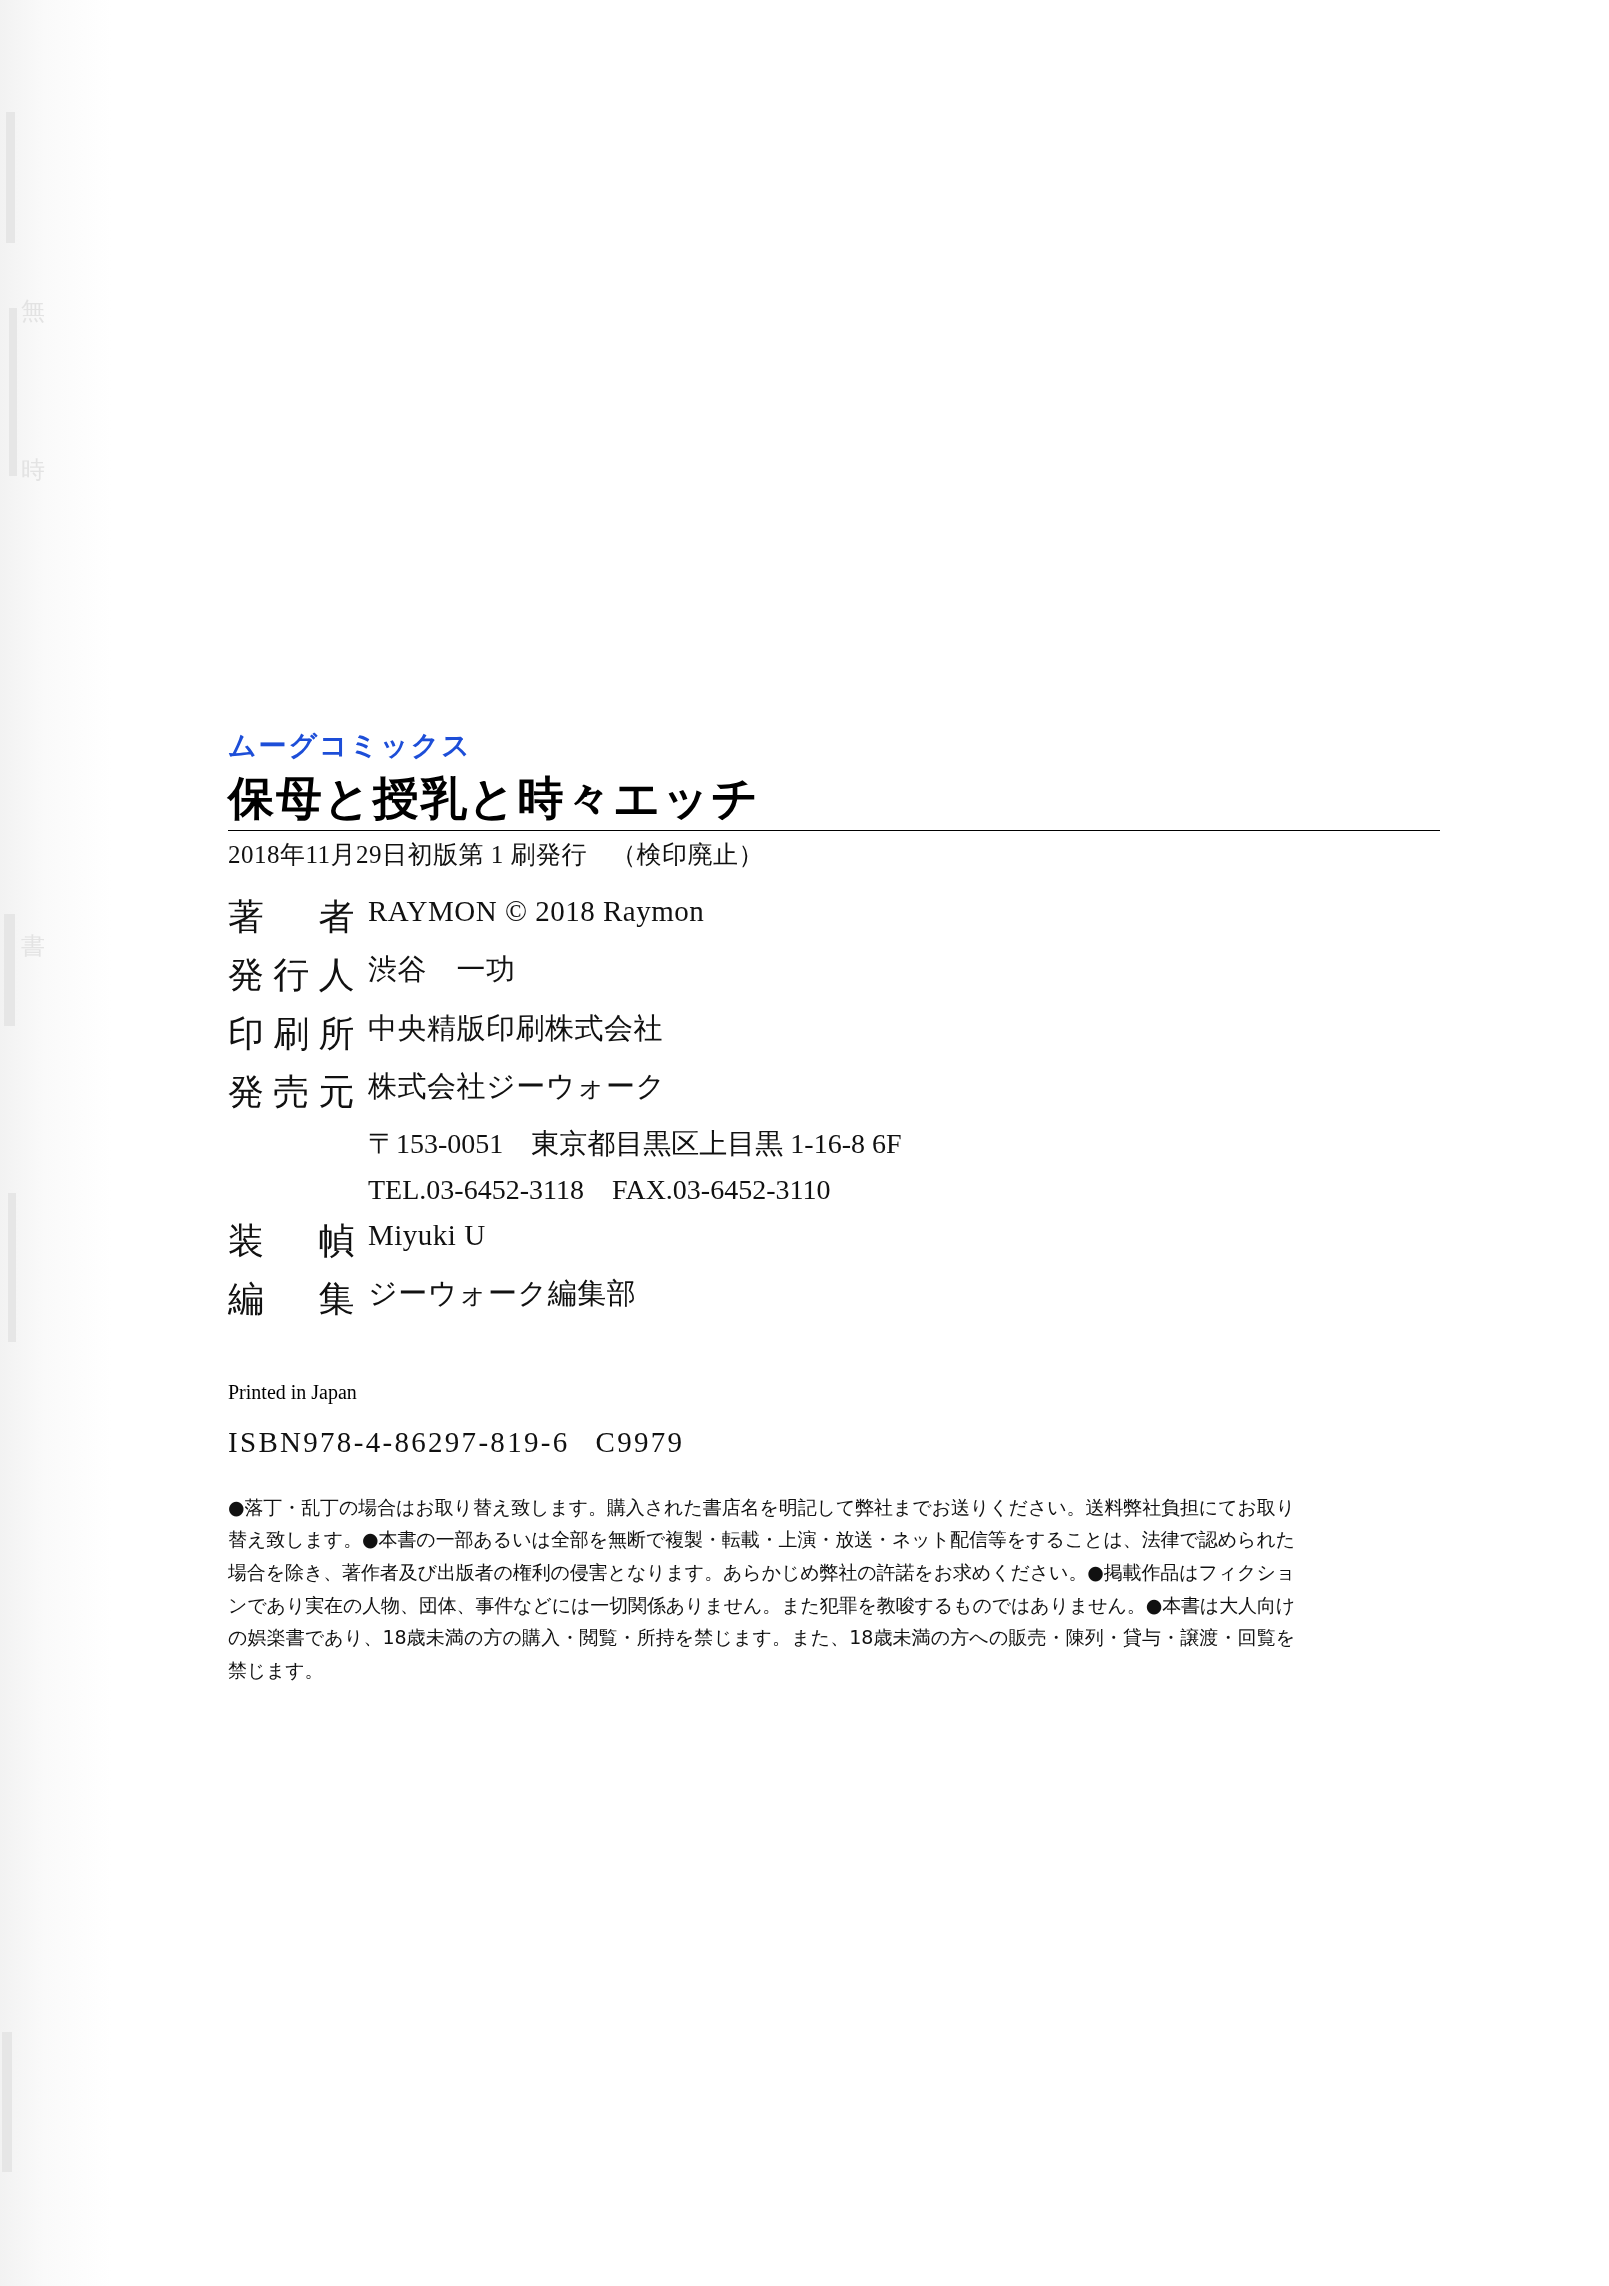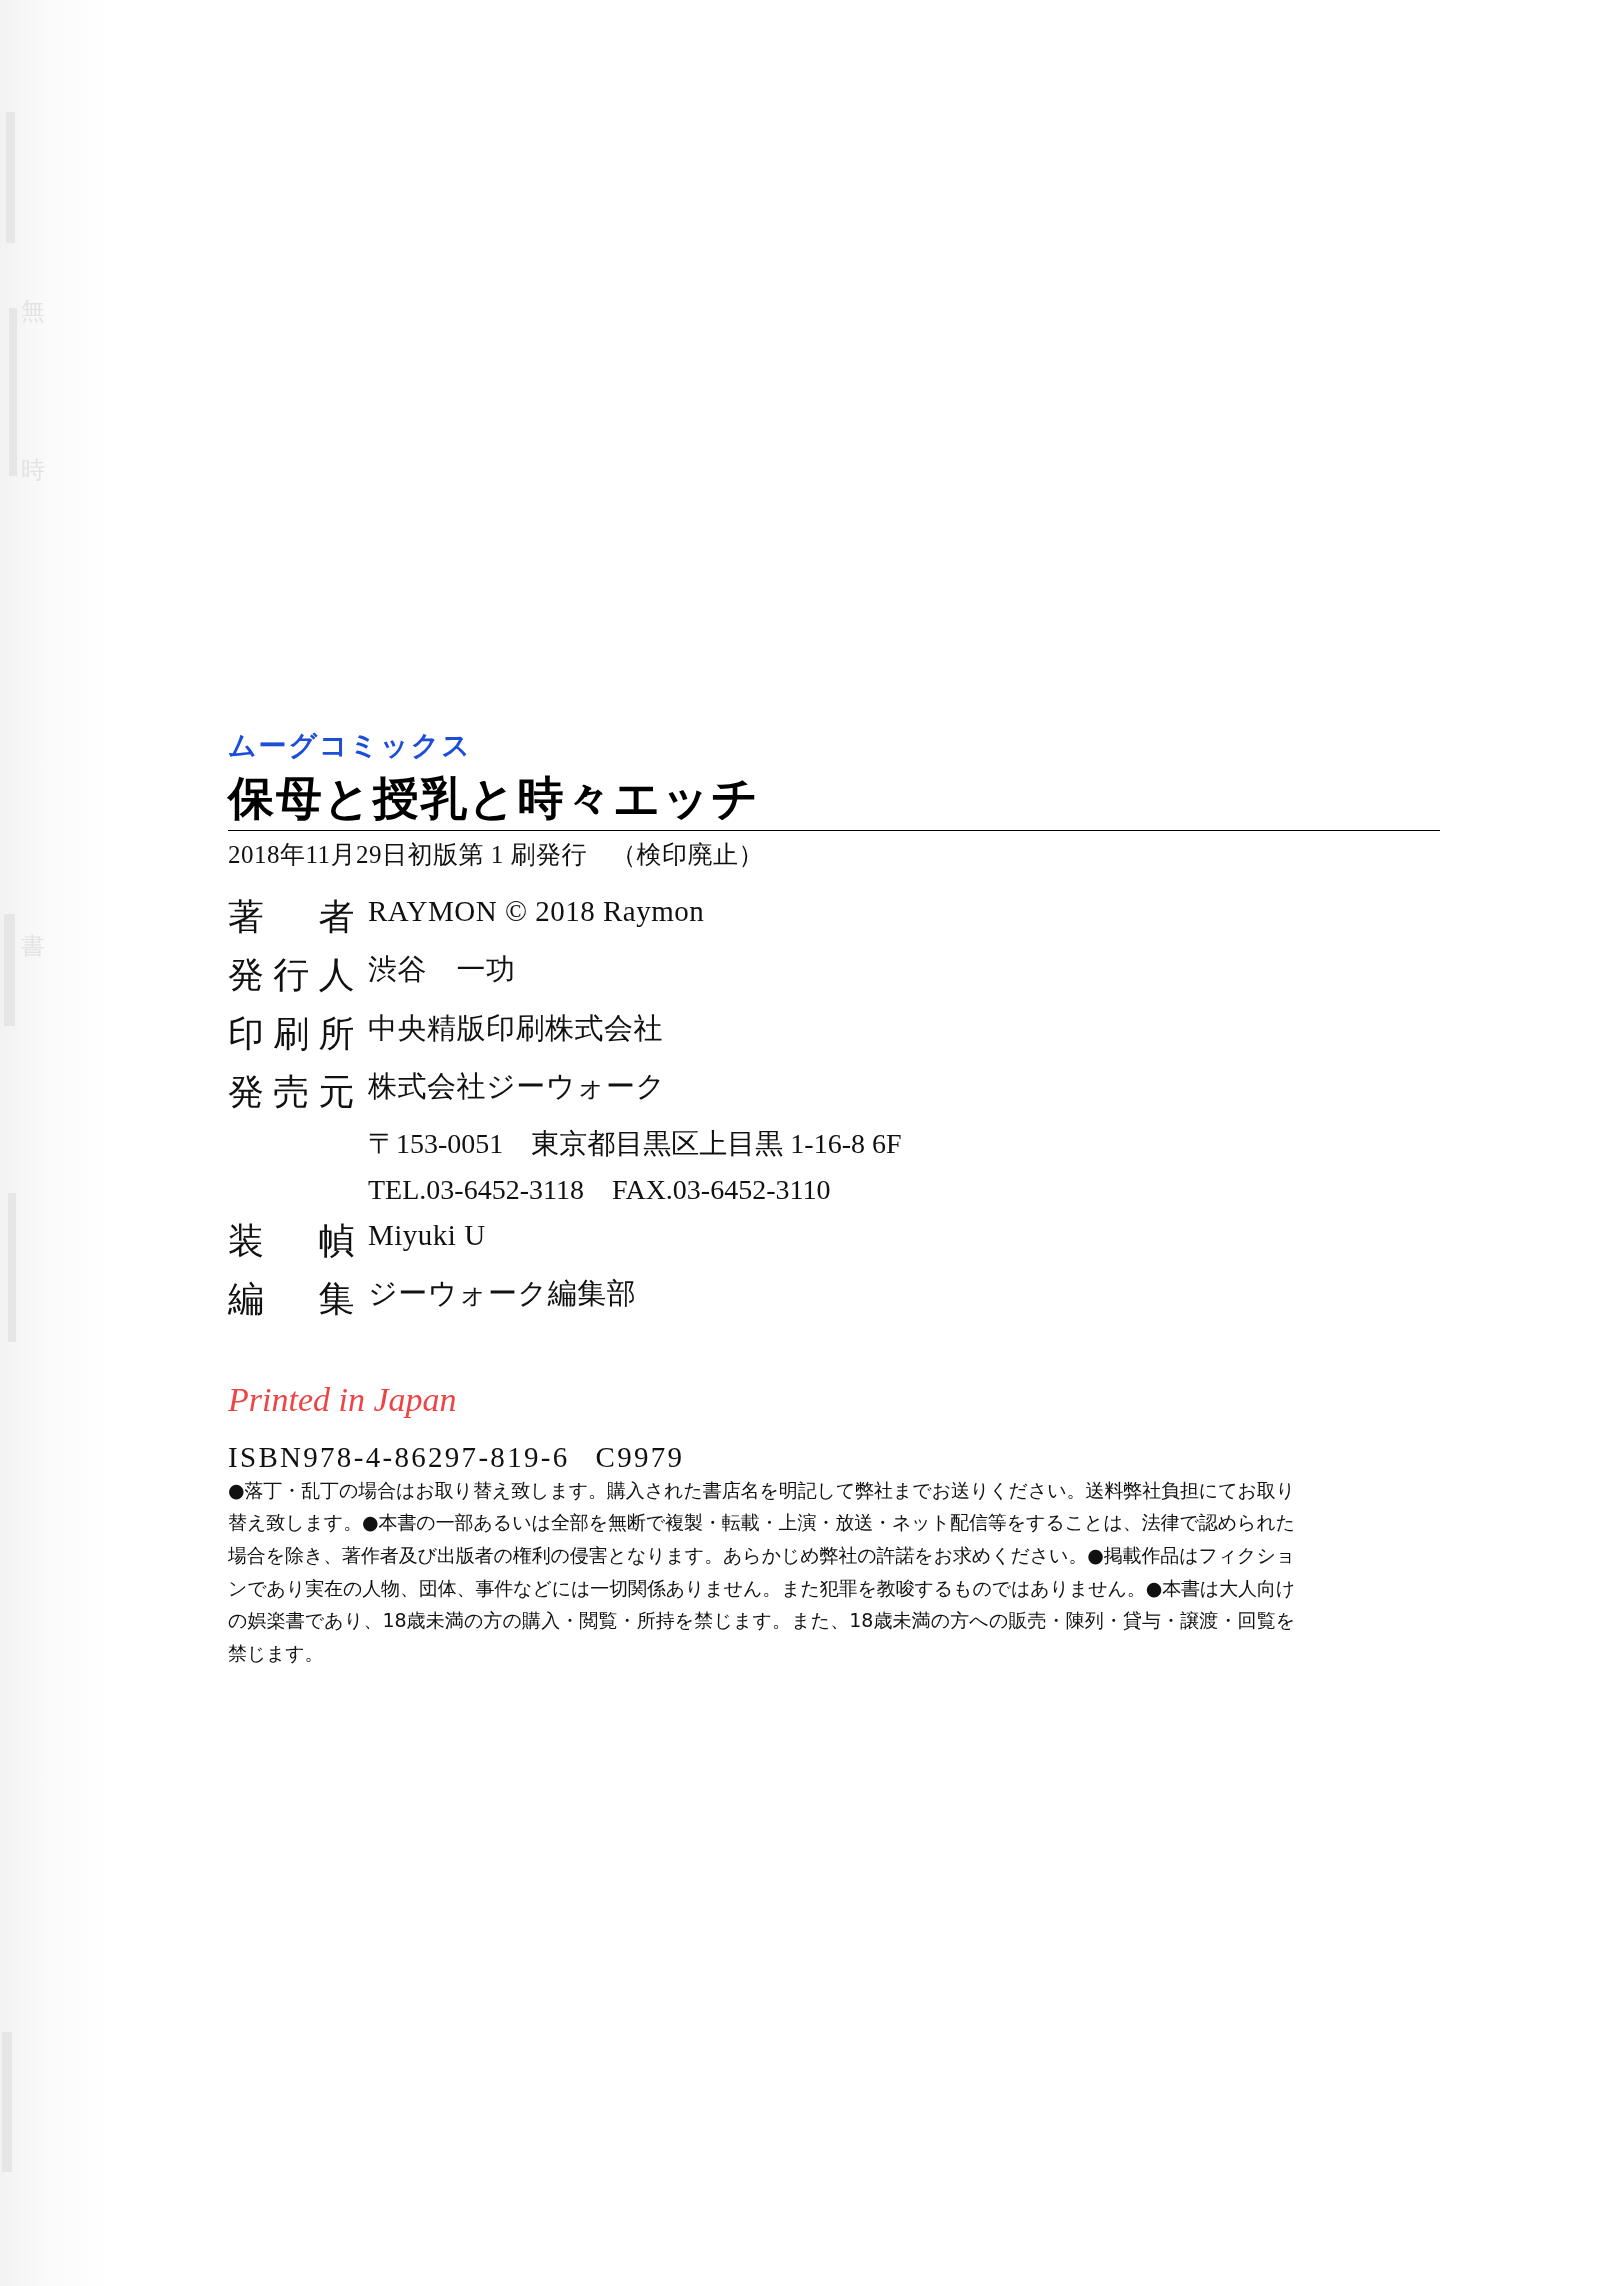--- a/index.html
+++ b/index.html
@@ -118,36 +118,36 @@
   .address-block {
     margin-left: 140px;
     font-size: 28px;
     line-height: 1.62;
     font-family: "Liberation Serif", serif;
     color: #111;
   }
 
   .printed-in {
     margin-top: 52px;
-    font-size: 34px;
-    font-family: "Liberation Serif", serif;
-    color: #ef4444;
-    font-style: italic;
+    font-size: 20px;
+    font-family: "Liberation Serif", serif;
+    color: #000000;
   }
 
   .isbn {
     margin-top: 22px;
     font-size: 29px;
     font-family: "Liberation Serif", serif;
     letter-spacing: 2.3px;
     color: #111;
   }
   .isbn .code2 { margin-left: 26px; }
 
   .legal {
+    margin-top: 32px;
     width: 1067px;
     font-family: "DejaVu Sans", sans-serif;
     font-size: 19px;
     line-height: 1.72;
     color: #111;
     text-align: justify;
     letter-spacing: -0.2px;
   }
 </style>
 </head>

